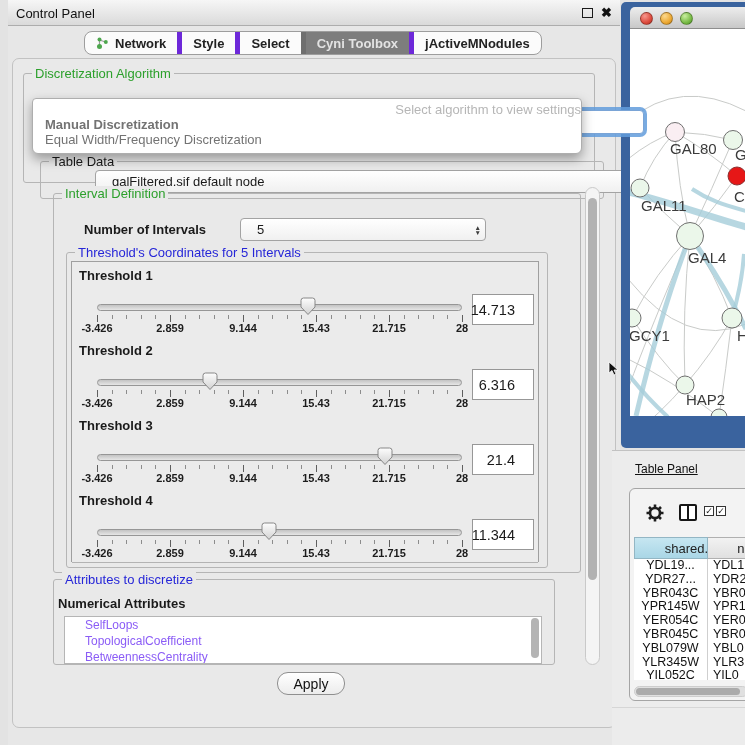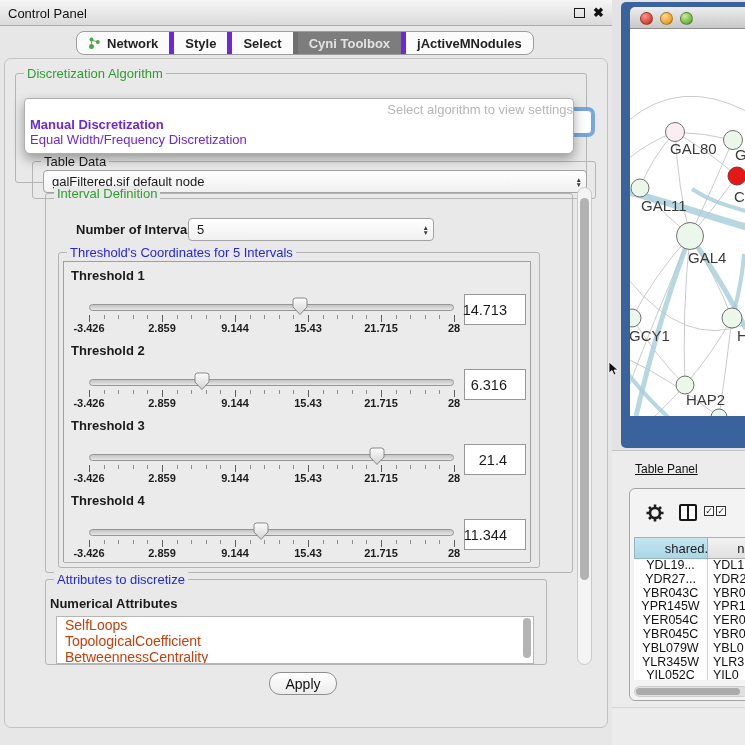--- a/index.html
+++ b/index.html
@@ -1,21 +1,21 @@
 <!DOCTYPE html>
 <html><head>
 <meta charset="utf-8">
 <style>
   html,body{margin:0;padding:0;}
   body{width:745px;height:745px;position:relative;overflow:hidden;background:#e3e3e3;
        font-family:"Liberation Sans",sans-serif;color:#1a1a1a;}
   *{box-sizing:border-box;}
 
   
-  .cp{position:absolute;left:0;top:0;width:612px;height:745px;background:#e7e7e7;}
+  .cp{position:absolute;left:8px;top:0;width:612px;height:745px;background:#e7e7e7;}
   .cp-titlebar{position:absolute;left:0;top:0;width:612px;height:26px;
     background:linear-gradient(#f6f6f6,#dadada);border-bottom:1px solid #adadad;}
   .cp-title{position:absolute;left:8px;top:6px;font-size:13px;color:#111;}
   .float-icon{position:absolute;left:574px;top:8px;width:11px;height:10px;border:1.5px solid #1a1a1a;background:transparent;}
   .close-icon{position:absolute;left:593px;top:5px;font-size:13px;font-weight:bold;color:#111;}
 
   .tabbar{position:absolute;display:inline-flex;height:24px;border:1px solid #9d9d9d;border-radius:8px;
     background:#fbfbfb;overflow:hidden;align-items:stretch;}
   #top-tabs{left:76px;top:31px;}
   .tab{display:flex;align-items:center;padding:0 11px;font-size:13px;font-weight:bold;color:#222;
@@ -29,31 +29,31 @@
 
   .group{position:absolute;border:1px solid #b5b5b5;border-radius:3px;}
   .gtitle{position:absolute;top:-8px;left:8px;background:#e9e9e9;padding:0 3px;font-size:13px;line-height:15px;white-space:nowrap;}
   .t-green{color:#2ca02c;}
   .t-blue{color:#2626d8;}
   .t-dark{color:#1a1a1a;}
 
   .g-algo{left:10px;top:14px;width:572px;height:110px;}
   .g-tdata{left:16px;top:87px;width:564px;height:38px;border-radius:3px;}
   .combo{position:absolute;display:flex;align-items:center;background:linear-gradient(#ffffff,#f0f0f0);
-    border:1px solid #a3a3a3;border-radius:4px;font-size:13px;padding-left:8px;}
+    border:1px solid #a3a3a3;border-radius:4px;font-size:13px;padding-left:16px;margin-left:44px;}
   .spin{margin-left:auto;margin-right:4px;display:flex;flex-direction:column;align-items:center;
     font-size:6.5px;line-height:5px;color:#3c3c3c;}
   .algo-combo{left:18px;top:36px;width:558px;height:24px;background:#fff;
     border:1px solid #7aa4d6;box-shadow:0 0 0 3px rgba(98,156,220,.85);z-index:4;}
   .td-combo{left:10px;top:8px;width:544px;height:23px;}
 
   .popup{position:absolute;left:8px;top:24px;width:550px;height:56px;background:#fff;
     border:1px solid #aeaeae;border-radius:4px 4px 6px 6px;box-shadow:0 5px 12px rgba(0,0,0,.35);z-index:40;}
   .popup-header{text-align:right;color:#b6b6b6;font-size:13px;padding-top:3px;}
-  .popup-item{font-size:13px;padding-left:5px;line-height:15px;color:#6d28d9;}
+  .popup-item{font-size:13px;padding-left:12px;line-height:15px;color:#737373;}
   .popup-item.bold{font-weight:bold;}
 
   .g-interval{left:40px;top:134px;width:528px;height:380px;}
   .noi-label{position:absolute;left:30px;top:28px;font-size:13px;font-weight:bold;}
   .noi-combo{left:142px;top:24px;width:246px;height:23px;}
   .g-thresh{left:12px;top:58px;width:482px;height:316px;}
   .th-stack{position:absolute;left:4px;top:8px;width:468px;height:301px;border:1px solid #9f9f9f;background:#ececec;}
   .th-panel{position:absolute;left:0;width:466px;height:76px;background:#ebebeb;border-bottom:1px solid #b3b3b3;}
   .th-label{position:absolute;left:7px;top:6px;font-size:13px;font-weight:bold;}
   .th-track{position:absolute;left:25px;top:42px;width:365px;height:7px;border-radius:4px;
@@ -64,21 +64,21 @@
   .ticks-major{position:absolute;left:25px;top:53px;width:366px;height:7px;
     background:repeating-linear-gradient(90deg,#5f5f5f 0 1px,transparent 1px 73px);}
   .tick-lbl{position:absolute;top:60px;transform:translateX(-50%);font-size:11px;font-weight:bold;color:#1c1c1c;}
   .th-val{position:absolute;left:400px;top:32px;width:62px;height:31px;background:#fff;border:1px solid #979797;
     display:flex;align-items:center;justify-content:flex-end;padding-right:18px;font-size:14.5px;}
 
   .g-attrs{left:40px;top:520px;width:502px;height:86px;}
   .attrs-heading{position:absolute;left:4px;top:16px;font-size:13px;font-weight:bold;}
   .attr-list{position:absolute;left:10px;top:36px;width:478px;height:48px;background:#fff;
     border:1px solid #b5b5b5;overflow:hidden;}
-  .attr-item{font-size:14px;line-height:16px;padding-left:8px;color:#c2410c;}
+  .attr-item{font-size:12px;line-height:16px;padding-left:20px;color:#8b5cf6;}
   .attr-sb{position:absolute;right:1px;top:1px;width:10px;height:46px;}
   .attr-sb .thumb{position:absolute;left:1px;top:0;width:8px;height:40px;background:#b4b4b4;border-radius:5px;}
 
   .vscroll{position:absolute;left:572px;top:128px;width:15px;height:478px;background:#f4f4f4;
     border:1px solid #c9c9c9;border-radius:8px;}
   .vscroll .vthumb{position:absolute;left:2px;top:10px;width:9px;height:382px;background:#b2b2b2;border-radius:5px;}
 
   .apply{position:absolute;left:264px;top:613px;width:68px;height:23px;font-size:14px;
     font-family:"Liberation Sans",sans-serif;background:linear-gradient(#ffffff,#ececec);
     border:1px solid #8f8f8f;border-radius:11px;color:#111;}

